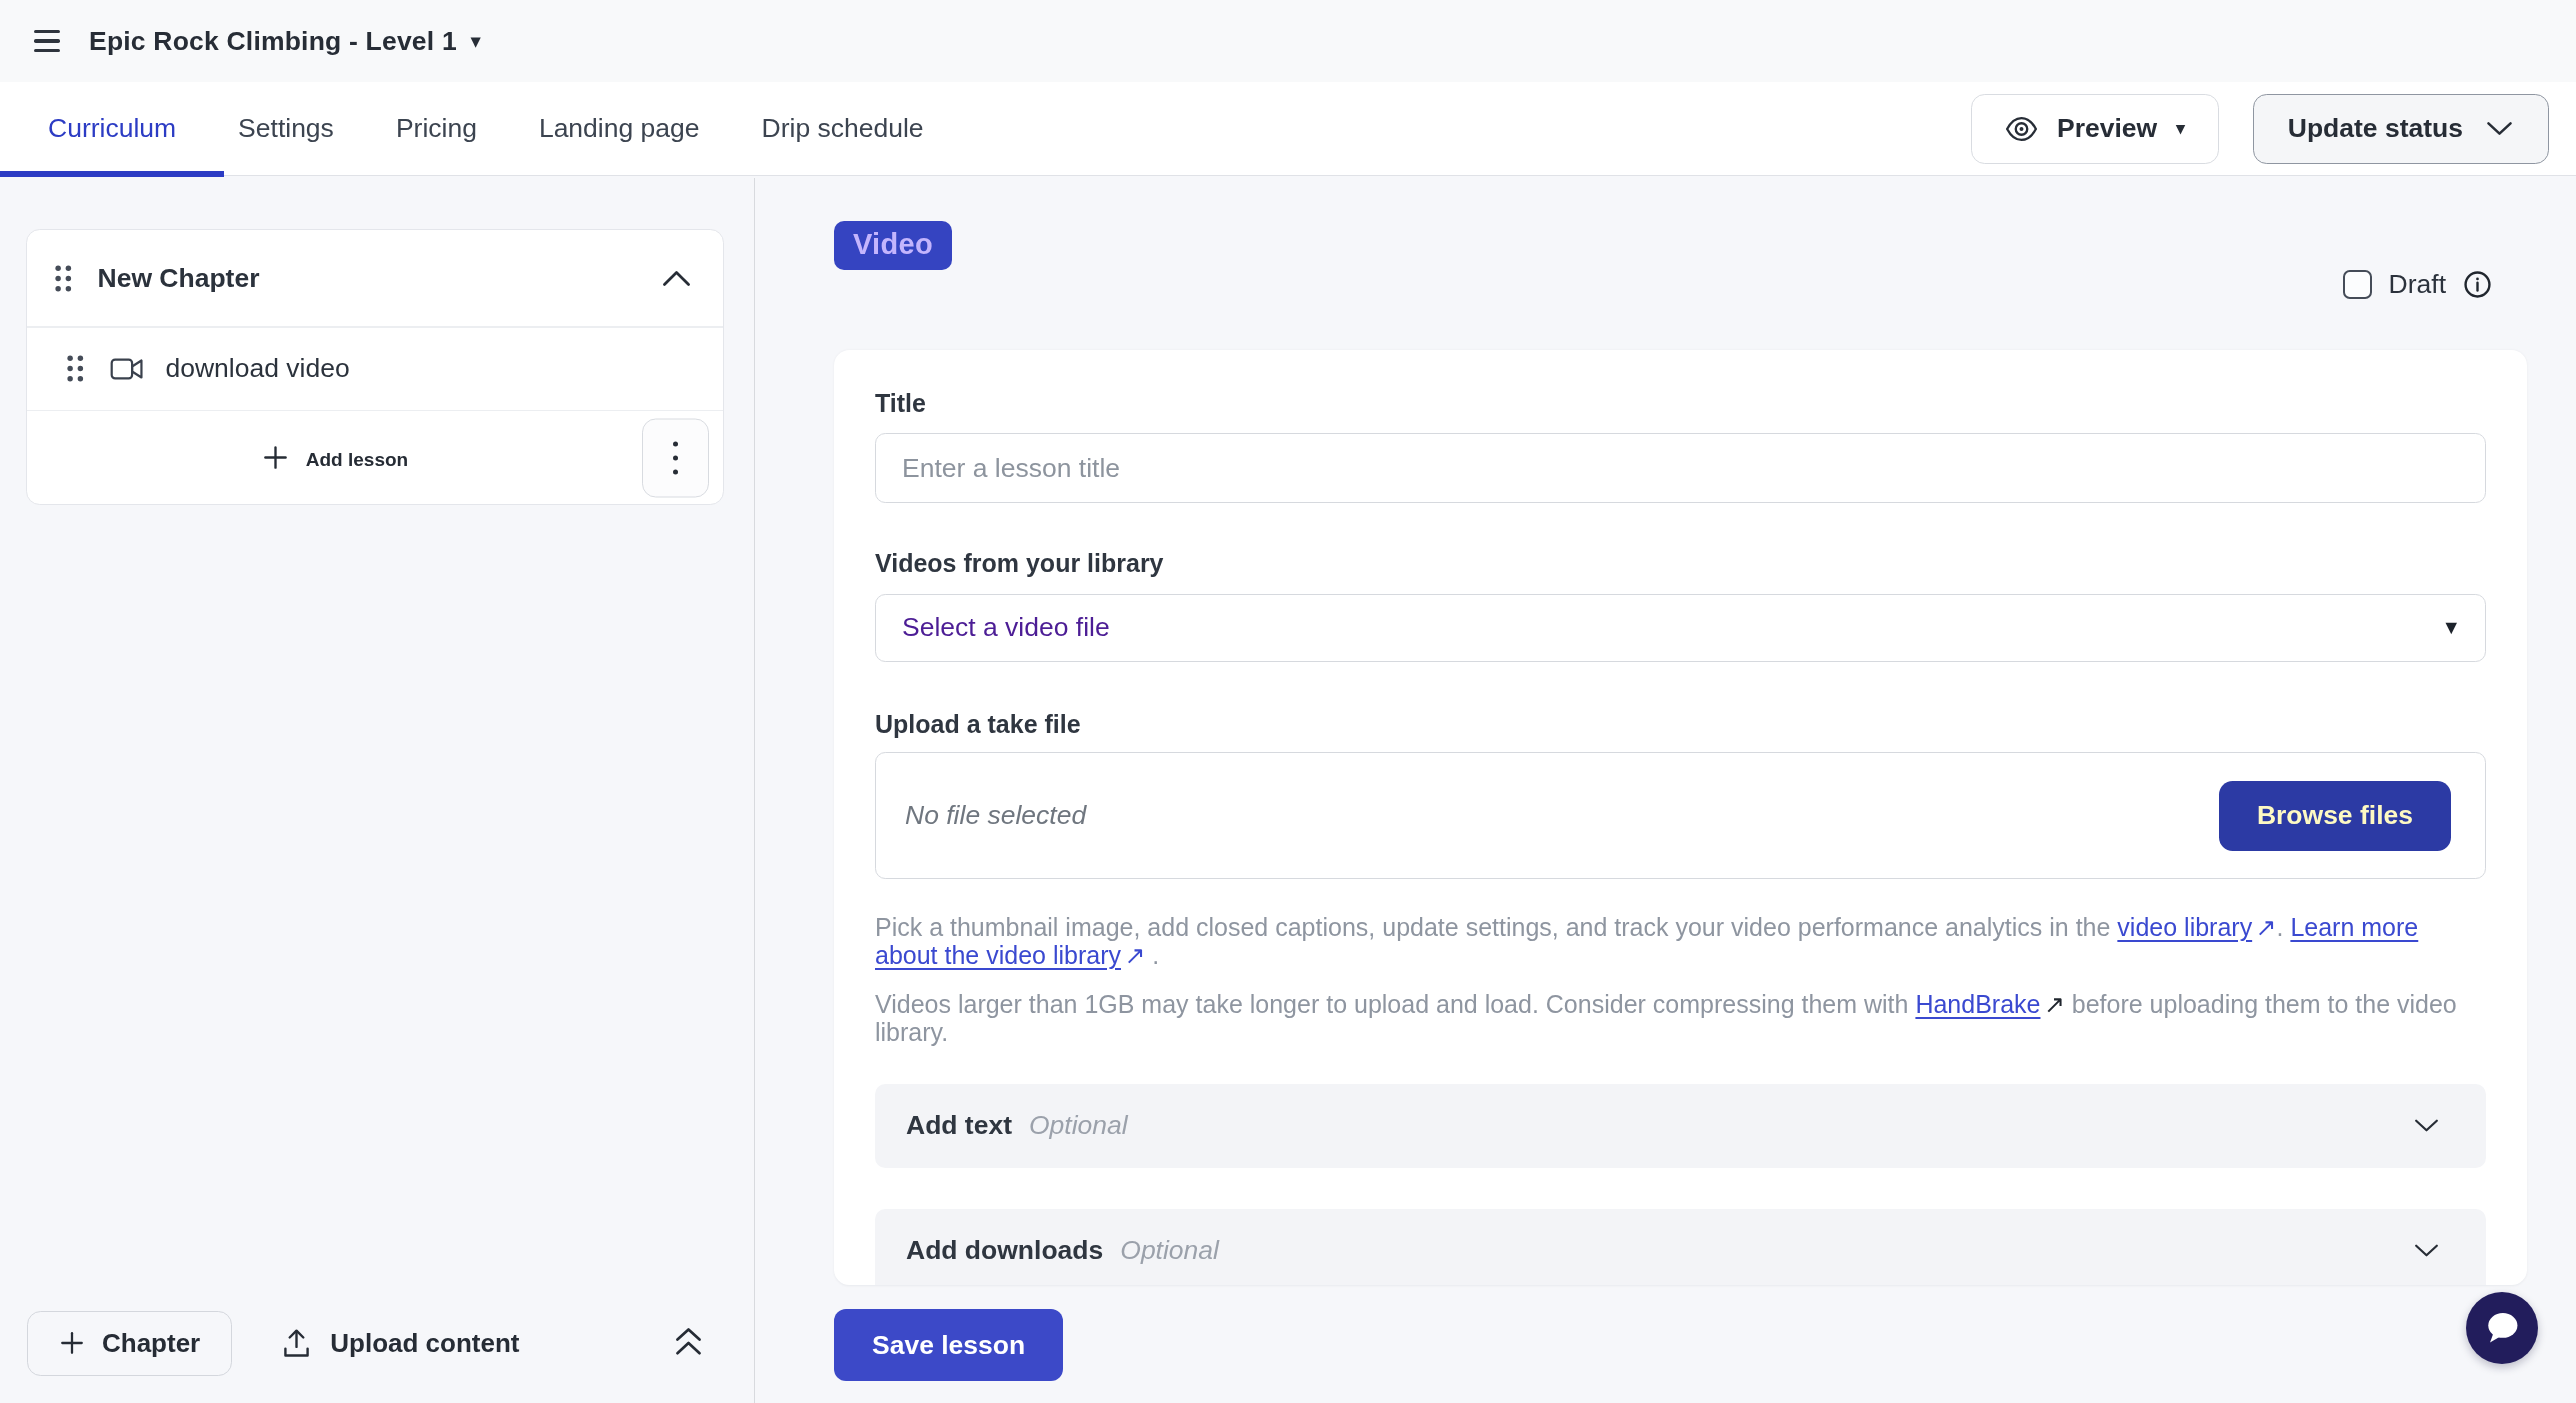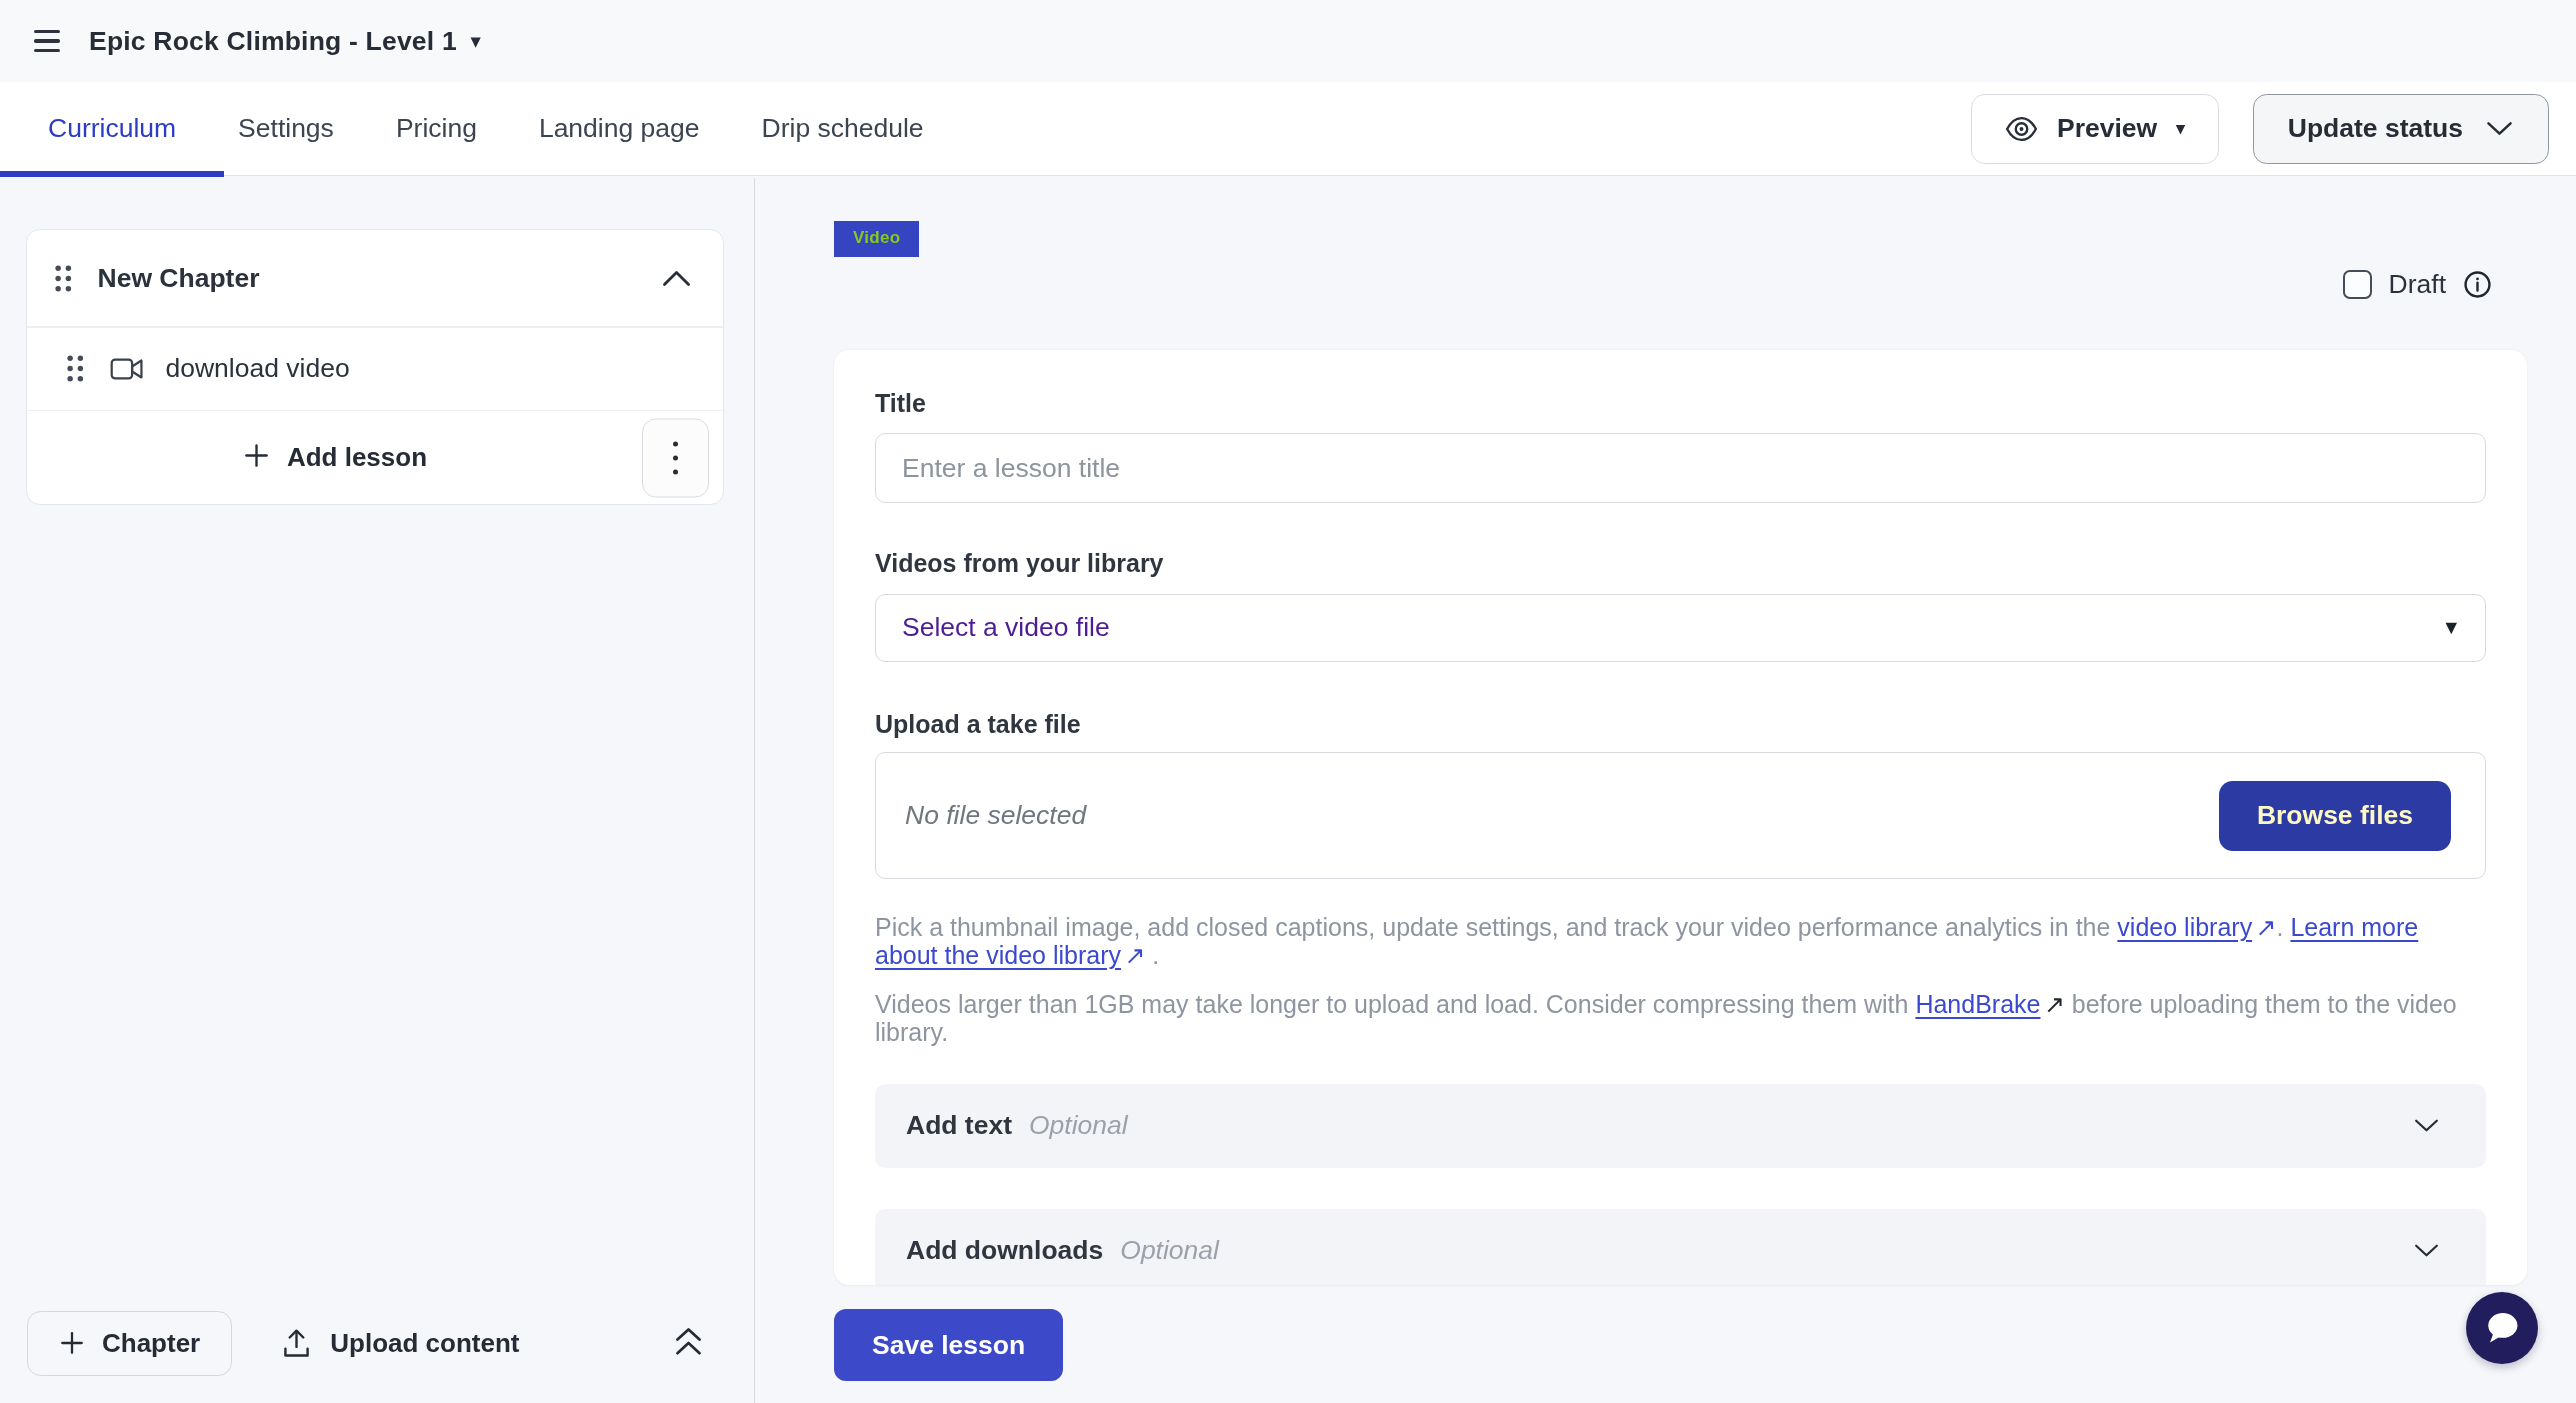--- a/index.html
+++ b/index.html
@@ -27,33 +27,33 @@
 
   
   .sidebar { position:absolute; left:0; top:178px; width:755px; height:1226px; border-right:1.7px solid #d8dade; }
   .chapter-card { position:absolute; left:26px; top:51px; width:698px; background:#ffffff; border:1.7px solid #e4e6eb; border-radius:13.7px; overflow:hidden; }
   .chapter-head { height:96px; display:flex; align-items:center; }
   .chapter-head .title { margin-left:24px; font-size:26.5px; font-weight:700; color:#2b323c; }
   .row-divider { height:1.7px; background:#eceef1; }
   .lesson-row { height:82px; display:flex; align-items:center; cursor:pointer; }
   .lesson-row .title { margin-left:22px; font-size:26.5px; font-weight:400; color:#2b323c; }
   .add-row { height:93px; display:flex; align-items:center; position:relative; }
-  .add-lesson { flex:1; display:flex; align-items:flex-start; justify-content:center; gap:17px; font-size:26px; font-weight:600; color:#262c35; cursor:pointer; margin-right:80px; }
+  .add-lesson { flex:1; display:flex; align-items:flex-end; justify-content:center; gap:17px; font-size:19px; font-weight:600; color:#262c35; cursor:pointer; margin-right:80px; }
   .kebab-btn { position:absolute; right:13.7px; top:50%; transform:translateY(-50%); width:67px; height:79px; border:1.7px solid #d8dbe0; border-radius:13.7px; background:#fcfcfd; display:flex; align-items:center; justify-content:center; cursor:pointer; }
   .kebab-dots { display:flex; flex-direction:column; gap:8.6px; }
   .kebab-dots i { width:5.1px; height:5.1px; border-radius:50%; background:#272d36; }
   .sidebar-footer { position:absolute; left:0; bottom:0; width:753px; height:122px; display:flex; align-items:center; }
   .btn-chapter { margin-left:27px; height:65px; padding:0 31px; border:1.7px solid #d4d7dd; border-radius:13.7px; background:transparent; display:flex; align-items:center; gap:17px; font-size:26px; font-weight:600; color:#262c35; cursor:pointer; }
   .upload-content { margin-left:50px; display:flex; align-items:center; gap:19px; font-size:26px; font-weight:600; color:#262c35; cursor:pointer; }
   .collapse-all { margin-left:auto; margin-right:48px; cursor:pointer; display:flex; }
 
   
   .main { position:absolute; left:755px; top:178px; width:1821px; height:1226px; }
   .lesson-head { position:relative; padding:43px 0 0 79px; }
-  .badge { display:inline-block; background:#3544c1; color:#84cc16; font-size:17px; font-weight:700; padding:6.8px 19px 9.4px; border-radius:0; letter-spacing:0.3px; }
+  .badge { display:inline-block; background:#3544c1; color:#c4b5fd; font-size:29px; font-weight:700; padding:6.8px 19px 9.4px; border-radius:10px; letter-spacing:0.3px; }
   .lesson-title { font-size:42px; font-weight:500; color:#333a45; margin-top:10.3px; letter-spacing:0.2px; }
   .draft-wrap { position:absolute; right:84px; top:91px; display:flex; align-items:center; gap:17px; }
   .checkbox { width:29px; height:29px; border:2.6px solid #454c58; border-radius:6.8px; background:#fcfdfe; cursor:pointer; }
   .draft-label { font-size:26.5px; color:#2b323c; }
 
   .card { position:absolute; left:79px; top:172px; width:1693px; height:935px; background:#ffffff; border-radius:15.4px; box-shadow:0 0.9px 2.6px rgba(25,30,45,.06); padding:0 41px; overflow:hidden; }
   .form-label { font-size:25px; font-weight:700; color:#2f3640; }
   .lbl-1 { margin-top:39px; }
   .lbl-2 { margin-top:46px; }
   .lbl-3 { margin-top:48px; }

